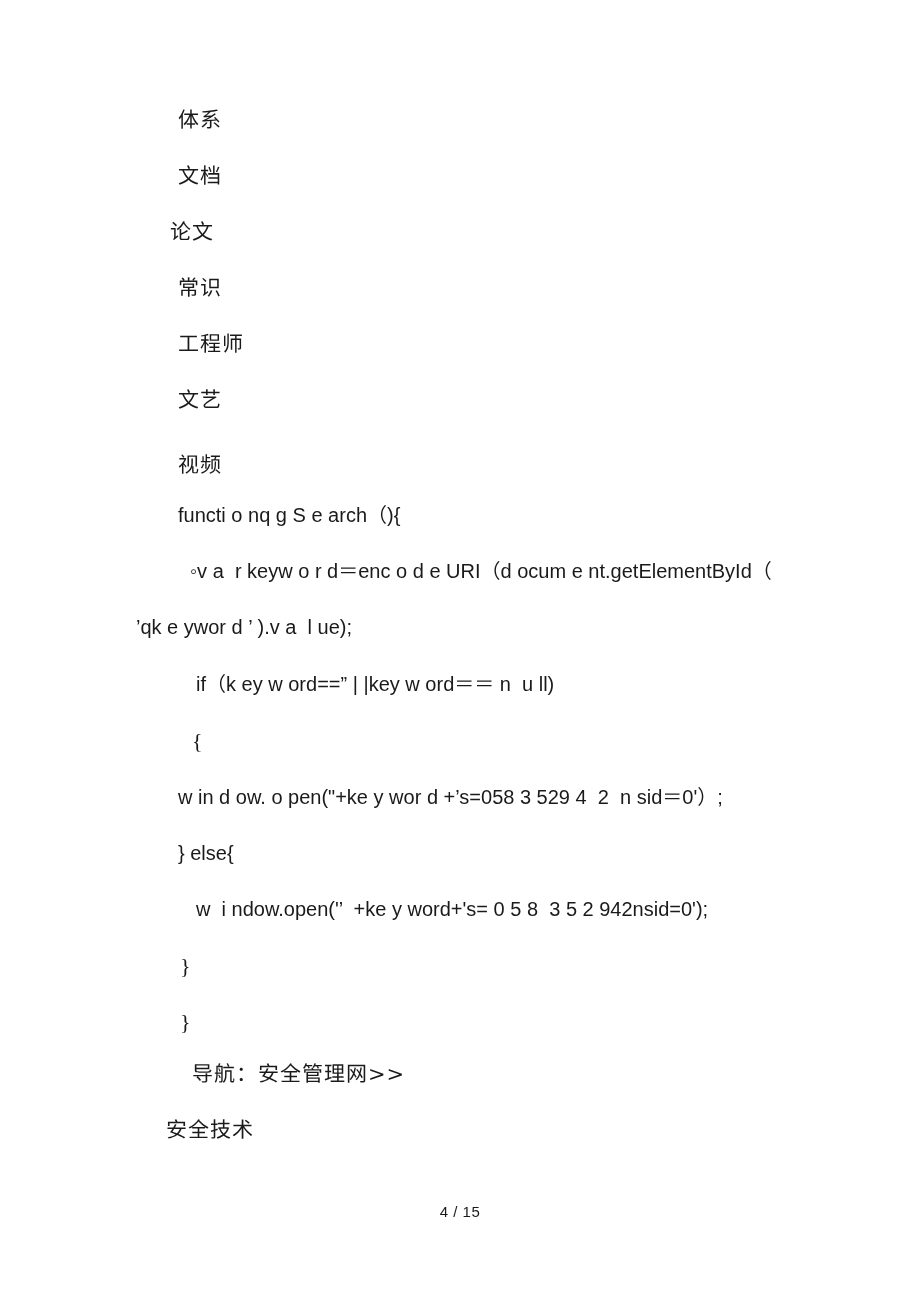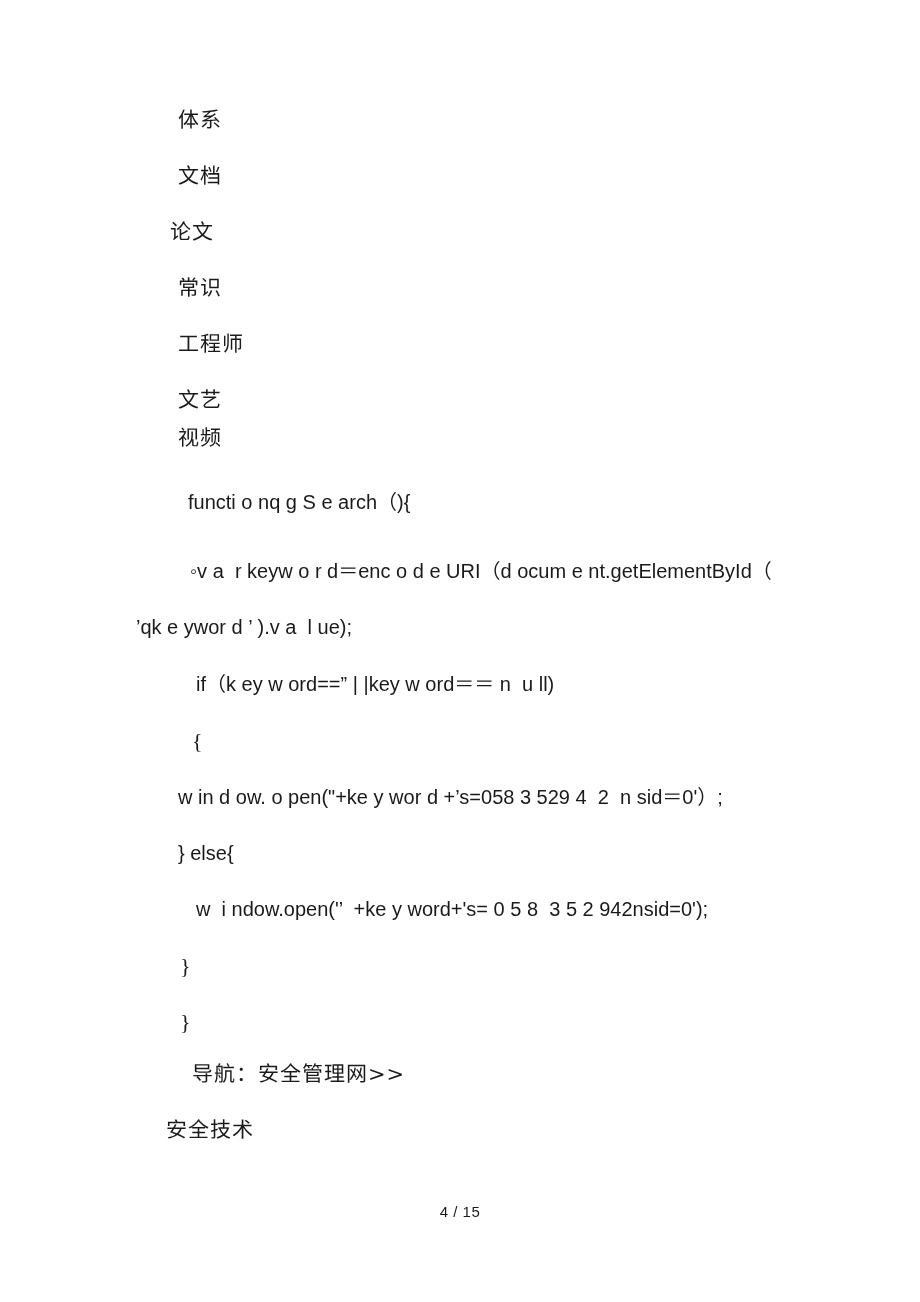--- a/index.html
+++ b/index.html
@@ -78,23 +78,23 @@
     <div class="line cn" style="left:178px; top:166px;">文档</div>
 
     <div class="line cn" style="left:170px; top:222px;">论文</div>
 
     <div class="line cn" style="left:178px; top:278px;">常识</div>
 
     <div class="line cn" style="left:178px; top:334px;">工程师</div>
 
     <div class="line cn" style="left:178px; top:390px;">文艺</div>
 
-    <div class="line cn" style="left:178px; top:428px;">视频</div>
+    <div class="line cn" style="left:178px; top:455px;">视频</div>
 
-    <div class="line code" style="left:178px; top:492px;margin-left:10px;">functi o nq g S e arch（){</div>
+    <div class="line code" style="left:178px; top:505px;">functi o nq g S e arch（){</div>
 
     <div class="line code" style="left:190px; top:561px;">◦v a  r keyw o r d＝enc o d e URI（d ocum e nt.getElementById（</div>
 
     <div class="line code" style="left:136px; top:617px;text-align:right;">’qk e ywor d ’ ).v a  l ue);</div>
 
     <div class="line code" style="left:196px; top:674px;">if（k ey w ord==” | |key w ord＝＝ n  u ll)</div>
 
     <div class="line bigbrace" style="left:192px; top:730px;">{</div>
 
     <div class="line code" style="left:178px; top:787px;">w in d ow. o pen("+ke y wor d +’s=058 3 529 4  2  n sid＝0'）;</div>

